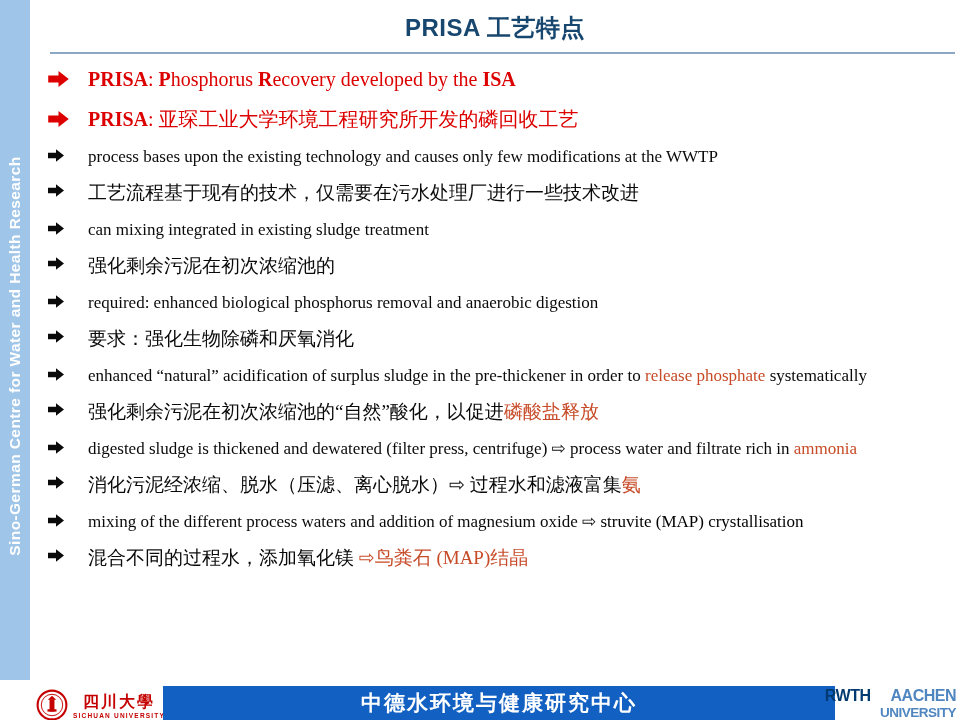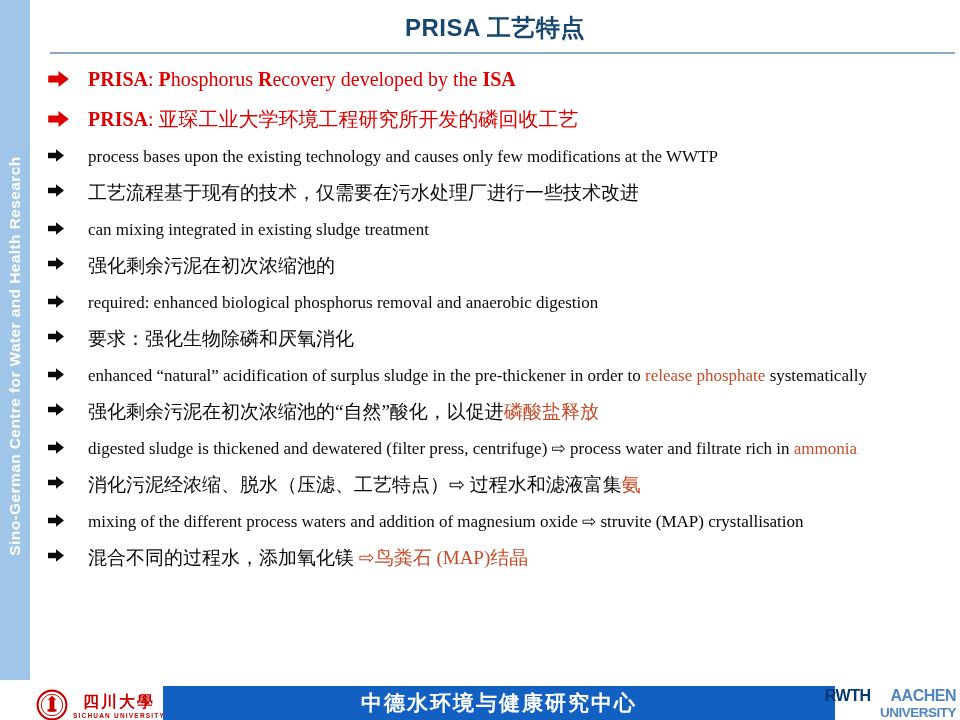--- a/index.html
+++ b/index.html
@@ -144,21 +144,21 @@
         </svg>
       </span>
       <div class="bullet-text"><span>digested sludge is thickened and dewatered (filter press, centrifuge)  ⇨ process water and filtrate rich in </span><span style="color: rgb(199, 75, 40);">ammonia</span></div>
     </div>
     <div class="bullet-row cn">
       <span class="bullet-arrow arrow-black">
         <svg width="16" height="13" viewBox="0 0 18 14">
           <path d="M0 4 h9 V0 l9 7 -9 7 v-4 H0 Z" fill="currentColor"></path>
         </svg>
       </span>
-      <div class="bullet-text"><span>消化污泥经浓缩、脱水（压滤、工艺特点）⇨ 过程水和滤液富集</span><span style="color: rgb(199, 75, 40);">氨</span></div>
+      <div class="bullet-text"><span>消化污泥经浓缩、脱水（压滤、离心脱水）⇨ 过程水和滤液富集</span><span style="color: rgb(199, 75, 40);">氨</span></div>
     </div>
     <div class="bullet-row en">
       <span class="bullet-arrow arrow-black">
         <svg width="16" height="13" viewBox="0 0 18 14">
           <path d="M0 4 h9 V0 l9 7 -9 7 v-4 H0 Z" fill="currentColor"></path>
         </svg>
       </span>
       <div class="bullet-text"><span>mixing of the different process waters and addition of magnesium oxide  ⇨ </span><span style="color: #000000;">struvite (MAP) crystallisation</span></div>
     </div>
     <div class="bullet-row cn">

